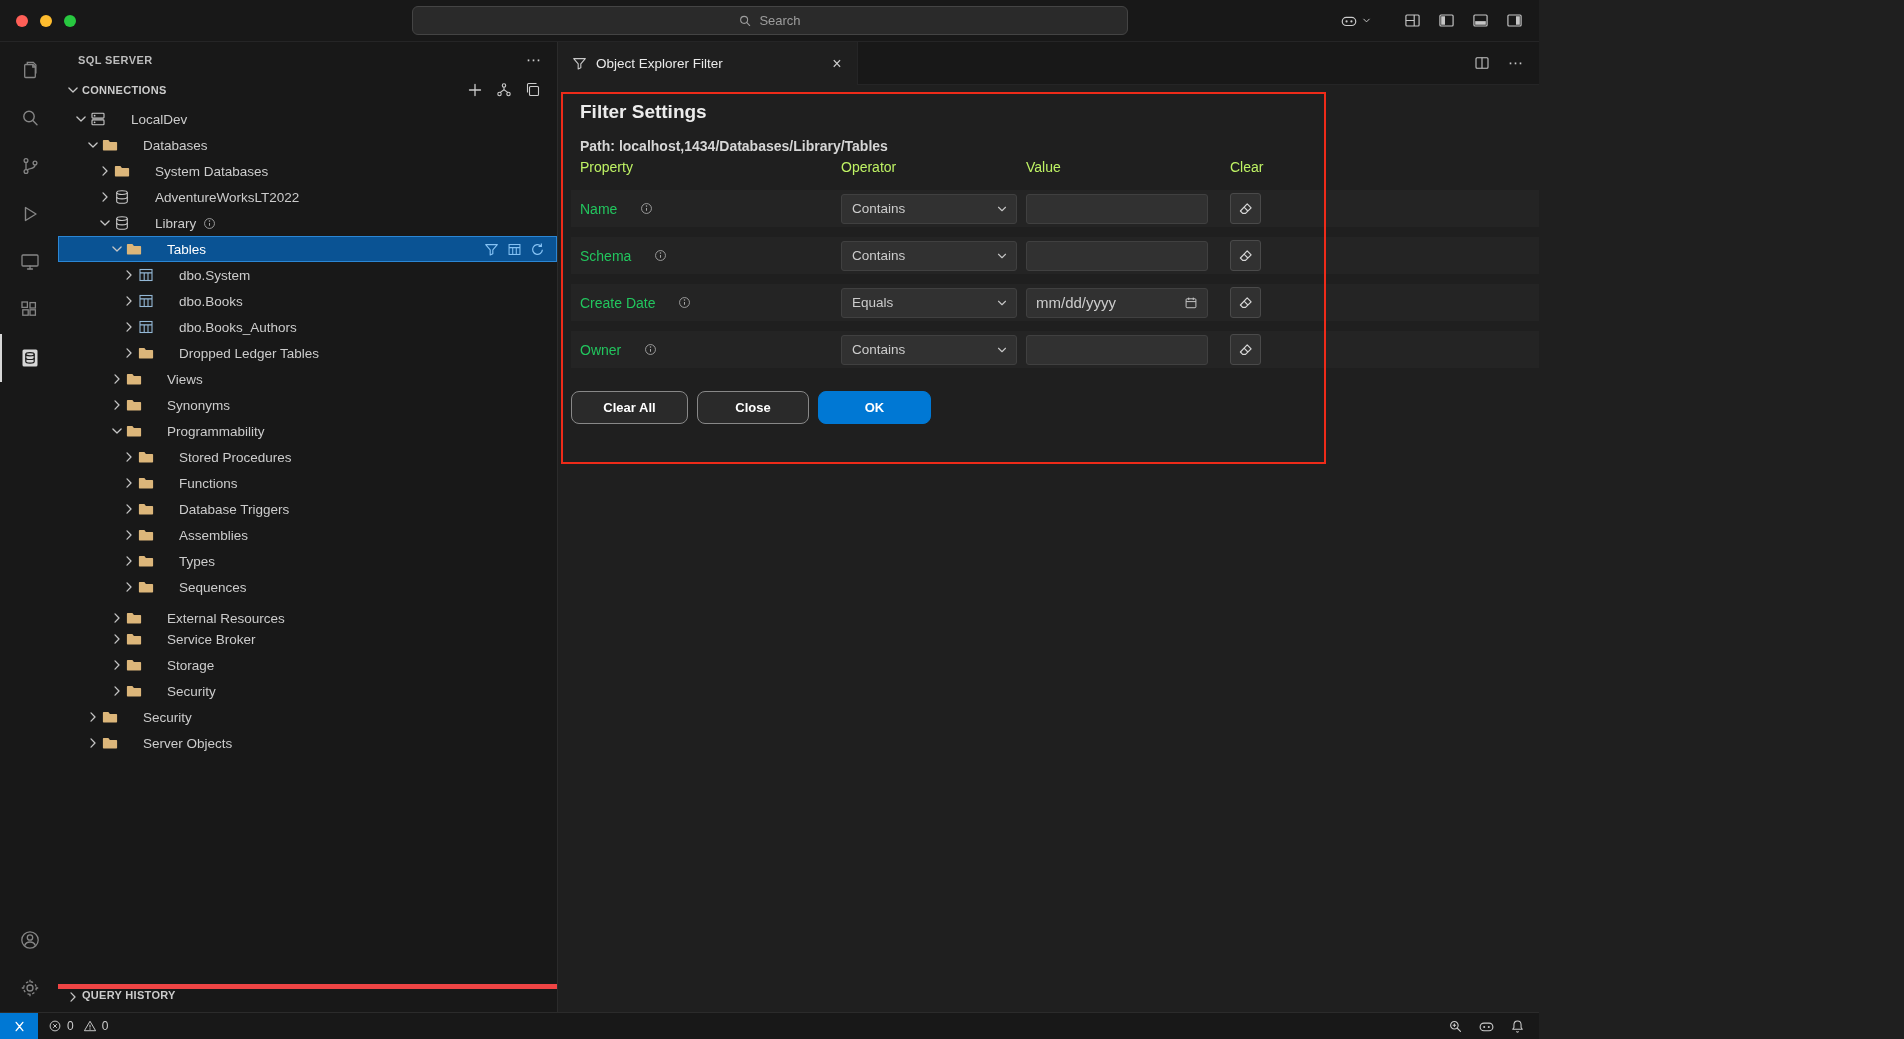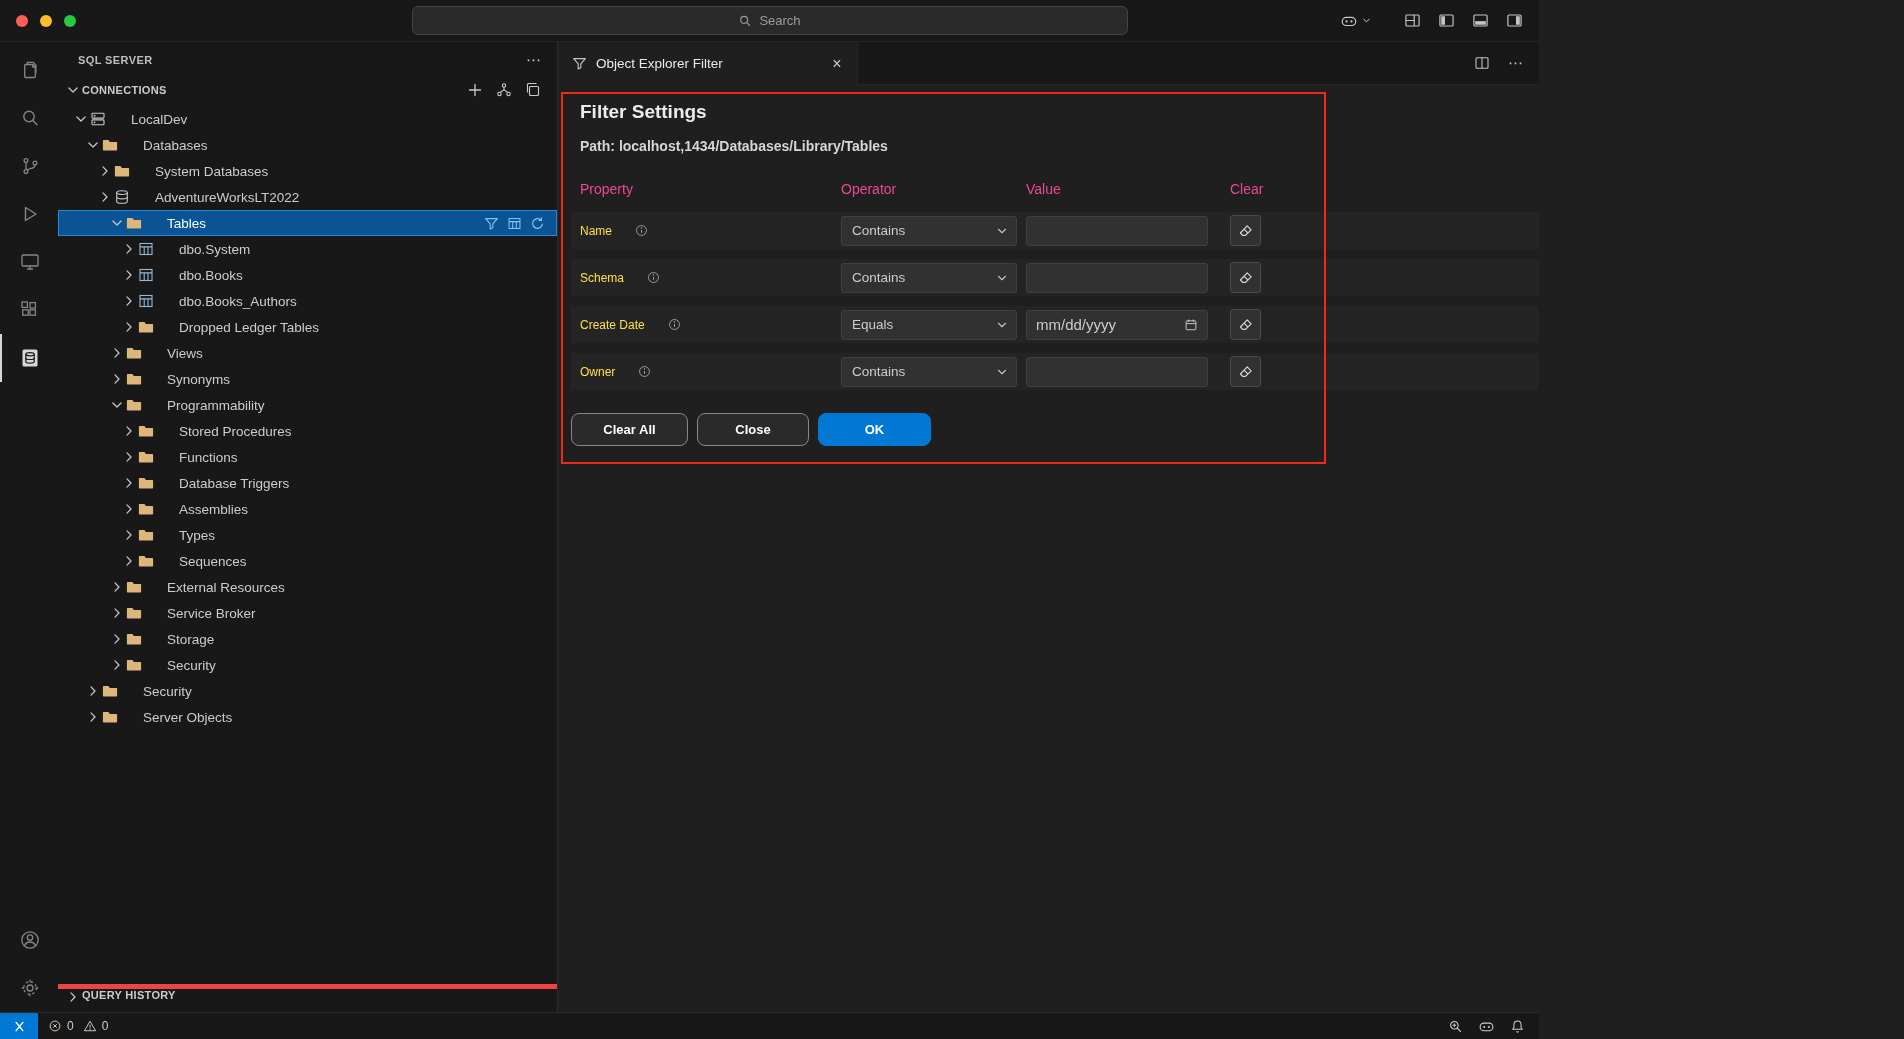--- a/index.html
+++ b/index.html
@@ -66,25 +66,25 @@
   .tab-actions{margin-left:auto;display:flex;align-items:center;gap:18px;padding-right:16px;color:#c5c5c5}
   .tab-actions span{display:flex;cursor:pointer}
   .editor-content{flex:1;position:relative;background:#1f1f1f;padding:16px 0 0 13px}
 
   .annotation-rect{position:absolute;left:3px;top:7px;width:765px;height:372px;border:2.5px solid #ee2b19;
     pointer-events:none;z-index:6}
 
   .panel-title{font-size:19px;font-weight:600;color:#ececec;margin-left:9px}
   .panel-path{margin:15px 0 0 9px;font-size:14px;font-weight:700;color:#d6d6d6}
   .ft-header{display:grid;grid-template-columns:261px 185px 204px 1fr;width:745px;padding-left:9px;
-    margin-top:22px;height:26px;align-items:center;font-size:14px;color:#ec4899}
+    height:26px;align-items:center;font-size:14px;color:#bef264}
   .ft-rows{margin-top:10px;display:flex;flex-direction:column;gap:10px;margin-right:0}
   .ft-row{display:grid;grid-template-columns:261px 185px 204px 1fr;align-items:center;height:37px;
     background:#242424;padding-left:9px}
-  .ft-prop{font-size:12px;color:#fde047;display:flex;align-items:center;gap:23px}
+  .ft-prop{font-size:14px;color:#22c55e;display:flex;align-items:center;gap:23px}
   .prop-info{color:#a6a6a6;display:flex;align-items:center}
   .dropdown{width:176px;height:30px;background:#313131;border:1px solid #404040;border-radius:3px;
     display:flex;align-items:center;justify-content:space-between;padding:0 7px 0 10px;font-size:13.5px;
     color:#cccccc;cursor:pointer}
   .dd-chev{display:flex;color:#c5c5c5}
   .val-box{width:182px;height:30px;background:#313131;border:1px solid #404040;border-radius:3px;
     color:#cccccc;font-size:15px;padding:0 9px;font-family:"Liberation Sans",sans-serif;outline:none}
   .val-box.date{display:flex;align-items:center;justify-content:space-between;cursor:pointer}
   .val-box.date .cal{display:flex;color:#c9c9c9;cursor:pointer}
   .clear-btn{width:31px;height:31px;background:#313131;border:1px solid #4a4a4a;border-radius:3px;
@@ -334,20 +334,42 @@
               </svg>
             </span>
             <span class="tree-icon">
               <svg width="16" height="16" viewBox="0 0 16 16">
                 <ellipse cx="8" cy="3.6" rx="5.3" ry="1.9" fill="none" stroke="#c9c9c9" stroke-width="1.1"></ellipse>
                 <path d="M2.7 3.6v8.8c0 1 2.4 1.9 5.3 1.9s5.3-.9 5.3-1.9V3.6" fill="none" stroke="#c9c9c9" stroke-width="1.1"></path>
                 <path d="M2.7 8c0 1 2.4 1.9 5.3 1.9S13.3 9 13.3 8" fill="none" stroke="#c9c9c9" stroke-width="1.1"></path>
               </svg>
             </span>
             <span class="tree-label">AdventureWorksLT2022</span>
+          </div>
+          <div class="tree-row" style="padding-left: 38px;">
+            <span class="twisty open">
+              <svg width="16" height="16" viewBox="0 0 16 16">
+                <path d="M6 3.9 10 8l-4 4.1" fill="none" stroke="currentColor" stroke-width="1.3" stroke-linecap="round" stroke-linejoin="round"></path>
+              </svg>
+            </span>
+            <span class="tree-icon">
+              <svg width="16" height="16" viewBox="0 0 16 16">
+                <ellipse cx="8" cy="3.6" rx="5.3" ry="1.9" fill="none" stroke="#c9c9c9" stroke-width="1.1"></ellipse>
+                <path d="M2.7 3.6v8.8c0 1 2.4 1.9 5.3 1.9s5.3-.9 5.3-1.9V3.6" fill="none" stroke="#c9c9c9" stroke-width="1.1"></path>
+                <path d="M2.7 8c0 1 2.4 1.9 5.3 1.9S13.3 9 13.3 8" fill="none" stroke="#c9c9c9" stroke-width="1.1"></path>
+              </svg>
+            </span>
+            <span class="tree-label">Library</span>
+            <span class="tree-info">
+              <svg width="13" height="13" viewBox="0 0 16 16">
+                <circle cx="8" cy="8" r="6.1" fill="none" stroke="currentColor" stroke-width="1.1"></circle>
+                <path d="M8 7.4v3.4" stroke="currentColor" stroke-width="1.3"></path>
+                <circle cx="8" cy="4.9" r=".95" fill="currentColor"></circle>
+              </svg>
+            </span>
           </div>
           <div class="tree-row selected" style="padding-left: 50px;">
             <span class="twisty open">
               <svg width="16" height="16" viewBox="0 0 16 16">
                 <path d="M6 3.9 10 8l-4 4.1" fill="none" stroke="currentColor" stroke-width="1.3" stroke-linecap="round" stroke-linejoin="round"></path>
               </svg>
             </span>
             <span class="tree-icon">
               <svg width="16" height="16" viewBox="0 0 16 16">
                 <path d="M1.6 3h4.8l1.5 2h6.5c.4 0 .7.3.7.7v7c0 .4-.3.7-.7.7H1.6c-.4 0-.7-.3-.7-.7V3.7c0-.4.3-.7.7-.7z" fill="#dcb67a"></path>
@@ -539,21 +561,21 @@
                 <path d="M6 3.9 10 8l-4 4.1" fill="none" stroke="currentColor" stroke-width="1.3" stroke-linecap="round" stroke-linejoin="round"></path>
               </svg>
             </span>
             <span class="tree-icon">
               <svg width="16" height="16" viewBox="0 0 16 16">
                 <path d="M1.6 3h4.8l1.5 2h6.5c.4 0 .7.3.7.7v7c0 .4-.3.7-.7.7H1.6c-.4 0-.7-.3-.7-.7V3.7c0-.4.3-.7.7-.7z" fill="#dcb67a"></path>
               </svg>
             </span>
             <span class="tree-label">Sequences</span>
           </div>
-          <div class="tree-row" style="padding-left: 50px;">
+          <div class="tree-row" style="padding-left: 50px; align-items: flex-end;">
             <span class="twisty">
               <svg width="16" height="16" viewBox="0 0 16 16">
                 <path d="M6 3.9 10 8l-4 4.1" fill="none" stroke="currentColor" stroke-width="1.3" stroke-linecap="round" stroke-linejoin="round"></path>
               </svg>
             </span>
             <span class="tree-icon">
               <svg width="16" height="16" viewBox="0 0 16 16">
                 <path d="M1.6 3h4.8l1.5 2h6.5c.4 0 .7.3.7.7v7c0 .4-.3.7-.7.7H1.6c-.4 0-.7-.3-.7-.7V3.7c0-.4.3-.7.7-.7z" fill="#dcb67a"></path>
               </svg>
             </span>

